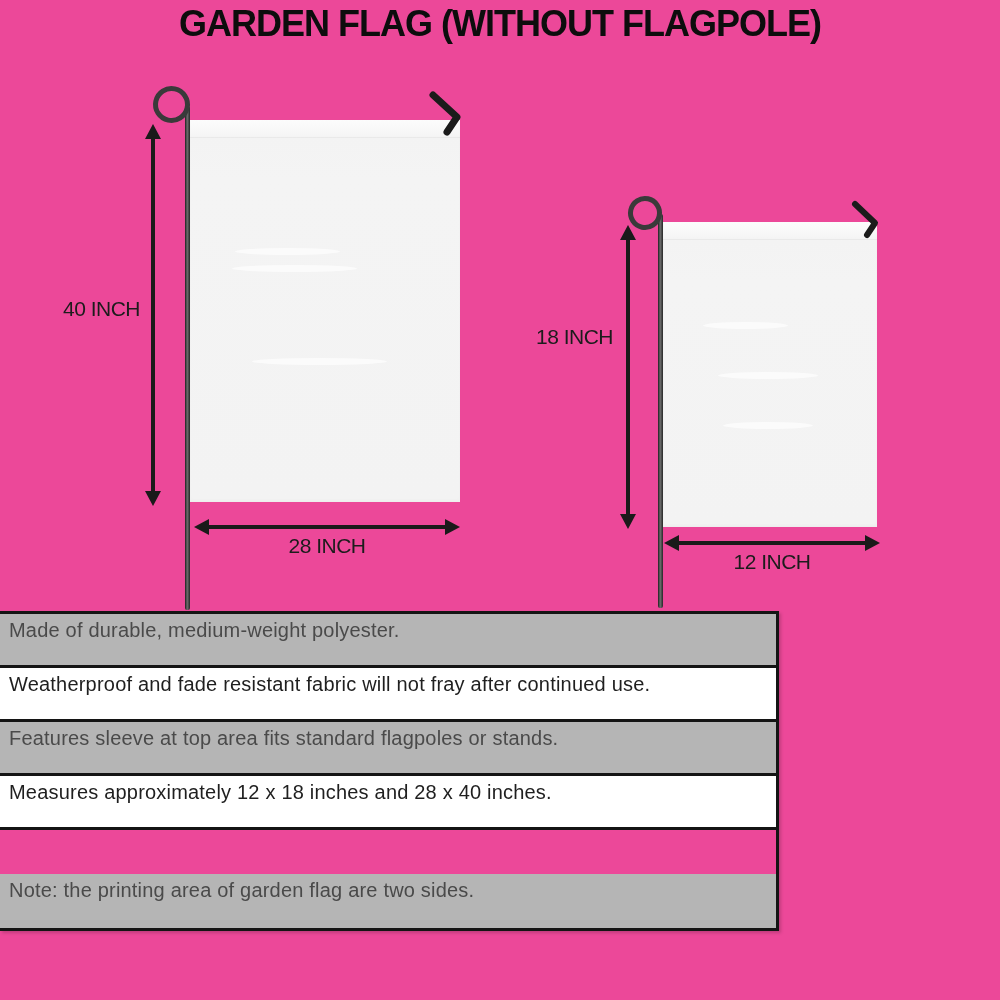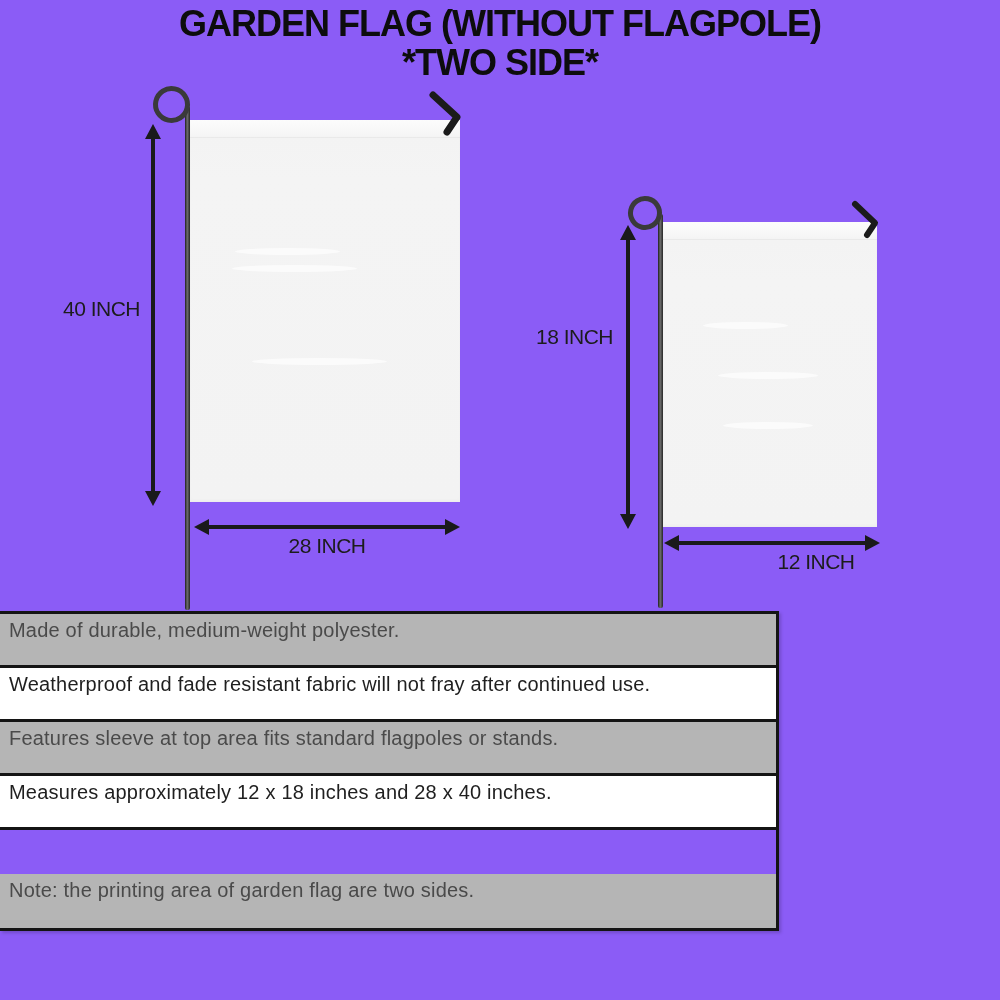--- a/index.html
+++ b/index.html
@@ -1,21 +1,21 @@
 <!DOCTYPE html>
 <html><head>
 <meta charset="utf-8">
 <style>
   * { margin: 0; padding: 0; box-sizing: border-box; }
   html, body { background: #ffffff; }
   .stage {
     position: relative;
     width: 1000px;
     height: 1000px;
-    background: #8b5cf6;
+    background: #ec4899;
     overflow: hidden;
     font-family: "Liberation Sans", sans-serif;
   }
 
   
   .title-block {
     position: absolute;
     top: 4px; left: 0;
     width: 100%;
     text-align: center;
@@ -95,21 +95,20 @@
   .feature-row.shaded { background: #b5b5b5; color: #4a4a4a; }
   .feature-row.plain  { background: #ffffff; color: #1f1f1f; }
 </style>
 </head>
 <body>
 
 <div class="stage">
 
   <div class="title-block">
     <div class="title-line">GARDEN FLAG (WITHOUT FLAGPOLE)</div>
-    <div class="title-line">*TWO SIDE*</div>
   </div>
 
   <div class="pole" style="left:185px; top:106px; height:504px;"></div>
   <div class="ring" style="left:153px; top:86px; width:37px; height:37px;"></div>
 
   <div class="flag" style="left:190px; top:120px; width:270px; height:382px;">
     <div class="sleeve-seam"></div>
     <div class="fold" style="left:45px; top:128px; width:105px;"></div>
     <div class="fold" style="left:42px; top:145px; width:125px;"></div>
     <div class="fold" style="left:62px; top:238px; width:135px;"></div>
@@ -152,21 +151,21 @@
     <polygon points="11,1 3,16 19,16" fill="#1a1a1a"></polygon>
     <polygon points="11,305 3,290 19,290" fill="#1a1a1a"></polygon>
   </svg>
   <div class="dim-label right-align" style="left:509px; top:325px; width:104px;">18 INCH</div>
 
   <svg class="arrow-svg" style="left:663px; top:532px;" width="218" height="22" viewBox="0 0 218 22">
     <line x1="13" y1="11" x2="205" y2="11" stroke="#1a1a1a" stroke-width="4"></line>
     <polygon points="1,11 16,3 16,19" fill="#1a1a1a"></polygon>
     <polygon points="217,11 202,3 202,19" fill="#1a1a1a"></polygon>
   </svg>
-  <div class="dim-label center-align" style="left:663px; top:550px; width:218px;margin-left:44px;">12 INCH</div>
+  <div class="dim-label center-align" style="left:663px; top:550px; width:218px;">12 INCH</div>
 
   <div class="feature-table">
     <div class="feature-row shaded">
       <span>Made of durable, medium-weight polyester.</span>
     </div>
     <div class="feature-row plain">
       <span>Weatherproof and fade resistant fabric will not fray after continued use.</span>
     </div>
     <div class="feature-row shaded">
       <span>Features sleeve at top area fits standard flagpoles or stands.</span>

